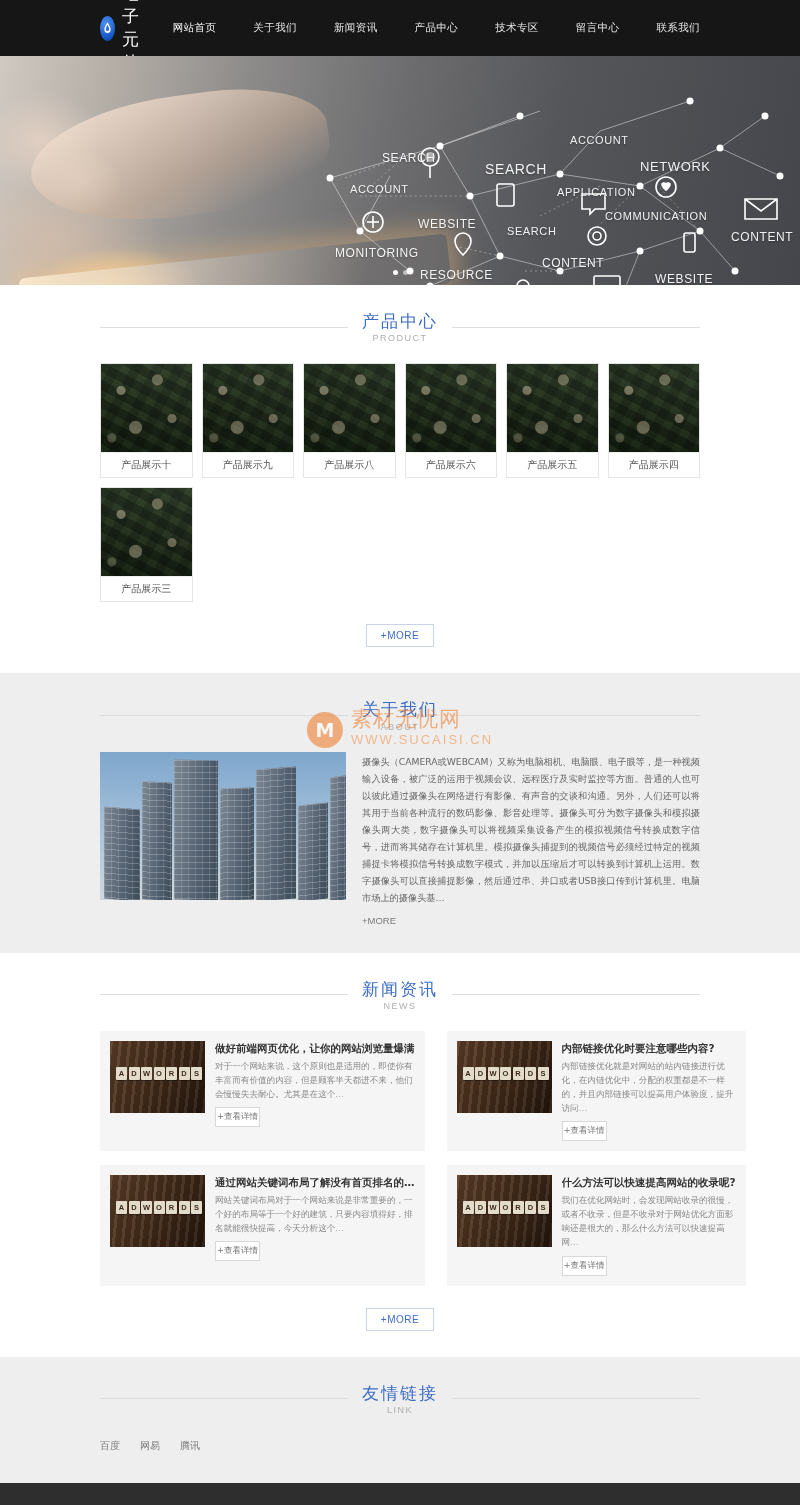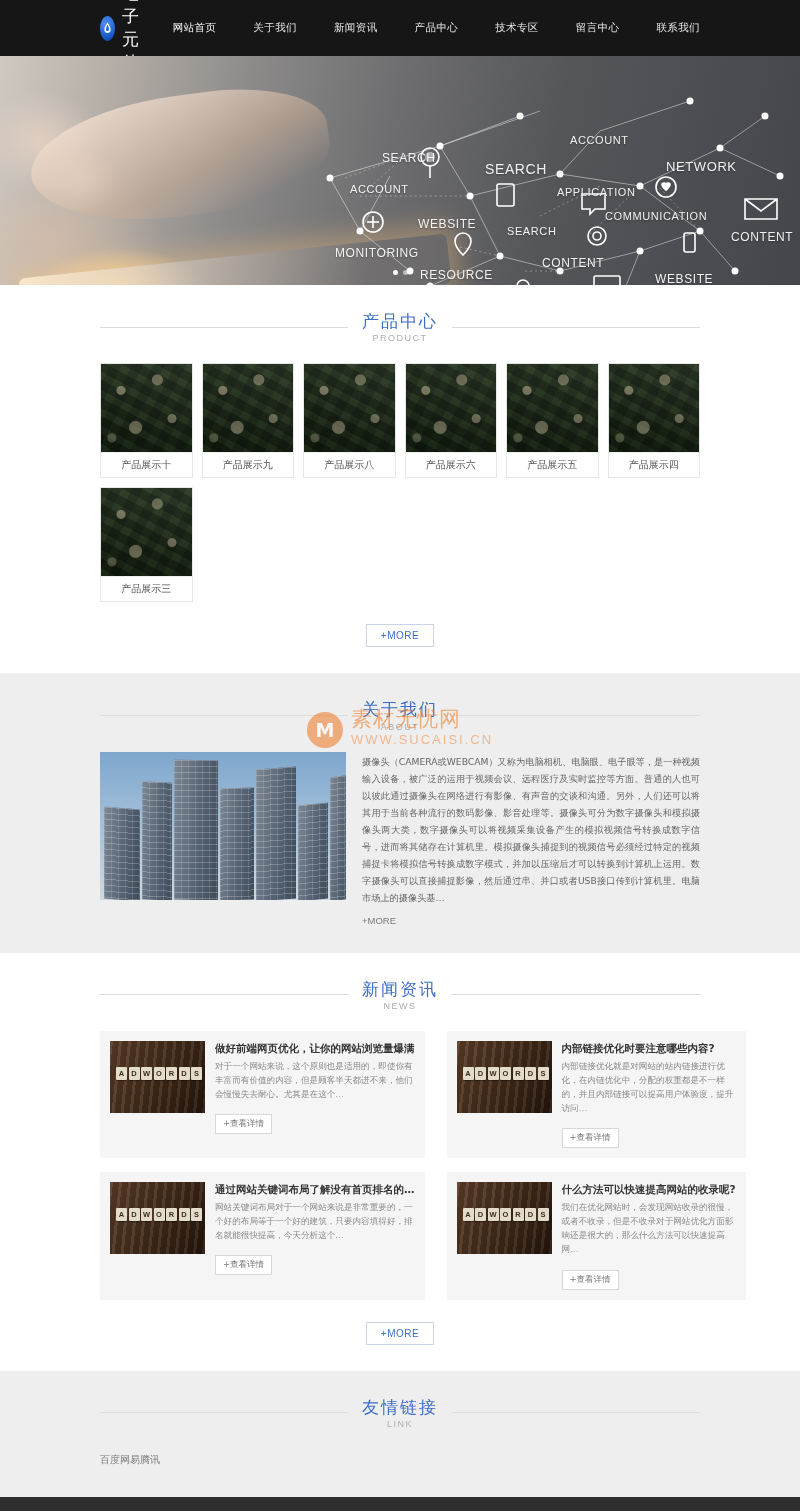--- a/index.html
+++ b/index.html
@@ -209,28 +209,28 @@
   .news-title {
     font-size: 10.5px; color: #333; font-weight: bold; line-height: 1.4;
     white-space: nowrap; overflow: hidden; text-overflow: ellipsis;
     font-family: "DejaVu Sans", sans-serif;
   }
   .news-desc {
     margin-top: 3px; font-size: 8.6px; line-height: 1.65; color: #8a8a8a;
     font-family: Liberation Serif, serif;
   }
   .news-btn {
-    margin-top: 13px; display: inline-block; border: 1px solid #d8d8d8;
-    background: #fff; color: #777; font-size: 8.5px; padding: 3px 7px; cursor: pointer;
+    margin-top: 6px; display: inline-block; border: 1px solid #d8d8d8;
+    background: #fff; color: #777; font-size: 8.5px; padding: 3px 1px; cursor: pointer;
     font-family: "DejaVu Sans", sans-serif;
   }
 
   
   .link-sect { background: #eeeeee; padding-bottom: 30px; }
-  .link-list { display: flex; gap: 0; padding-top: 4px; }
+  .link-list { display: flex; gap: 20px; padding-top: 4px; }
   .link-item {
     font-size: 10px; color: #7d7d7d; cursor: pointer;
     font-family: "DejaVu Sans", sans-serif;
   }
 
   
   .footer { background: #2e2e2e; padding-top: 22px; }
 </style>
 </head>
 <body>
@@ -318,21 +318,21 @@
       <path d="M745 143 h32 v20 h-32 z M745 143 l16 12 l16 -12"></path>
     </g>
   </svg>
   <div class="dots">
     <span class="dot active"></span>
     <span class="dot"></span>
   </div>
 <span class="banner-label" style="left: 570px; top: 78px; font-size: 11px;">ACCOUNT</span>
     <span class="banner-label" style="left: 382px; top: 95px; font-size: 12px;">SEARCH</span>
     <span class="banner-label" style="left: 485px; top: 105px; font-size: 14px;">SEARCH</span>
-    <span class="banner-label" style="left: 666px; top: 103px; font-size: 13px;">NETWORK</span>
+    <span class="banner-label" style="left: 640px; top: 103px; font-size: 13px;">NETWORK</span>
     <span class="banner-label" style="left: 350px; top: 127px; font-size: 11px;">ACCOUNT</span>
     <span class="banner-label" style="left: 557px; top: 130px; font-size: 11px;">APPLICATION</span>
     <span class="banner-label" style="left: 605px; top: 154px; font-size: 11px;">COMMUNICATION</span>
     <span class="banner-label" style="left: 418px; top: 161px; font-size: 12px;">WEBSITE</span>
     <span class="banner-label" style="left: 731px; top: 174px; font-size: 12px;">CONTENT</span>
     <span class="banner-label" style="left: 507px; top: 169px; font-size: 11px;">SEARCH</span>
     <span class="banner-label" style="left: 335px; top: 190px; font-size: 12px;">MONITORING</span>
     <span class="banner-label" style="left: 542px; top: 200px; font-size: 12px;">CONTENT</span>
     <span class="banner-label" style="left: 420px; top: 212px; font-size: 12px;">RESOURCE</span>
     <span class="banner-label" style="left: 655px; top: 216px; font-size: 12px;">WEBSITE</span>

